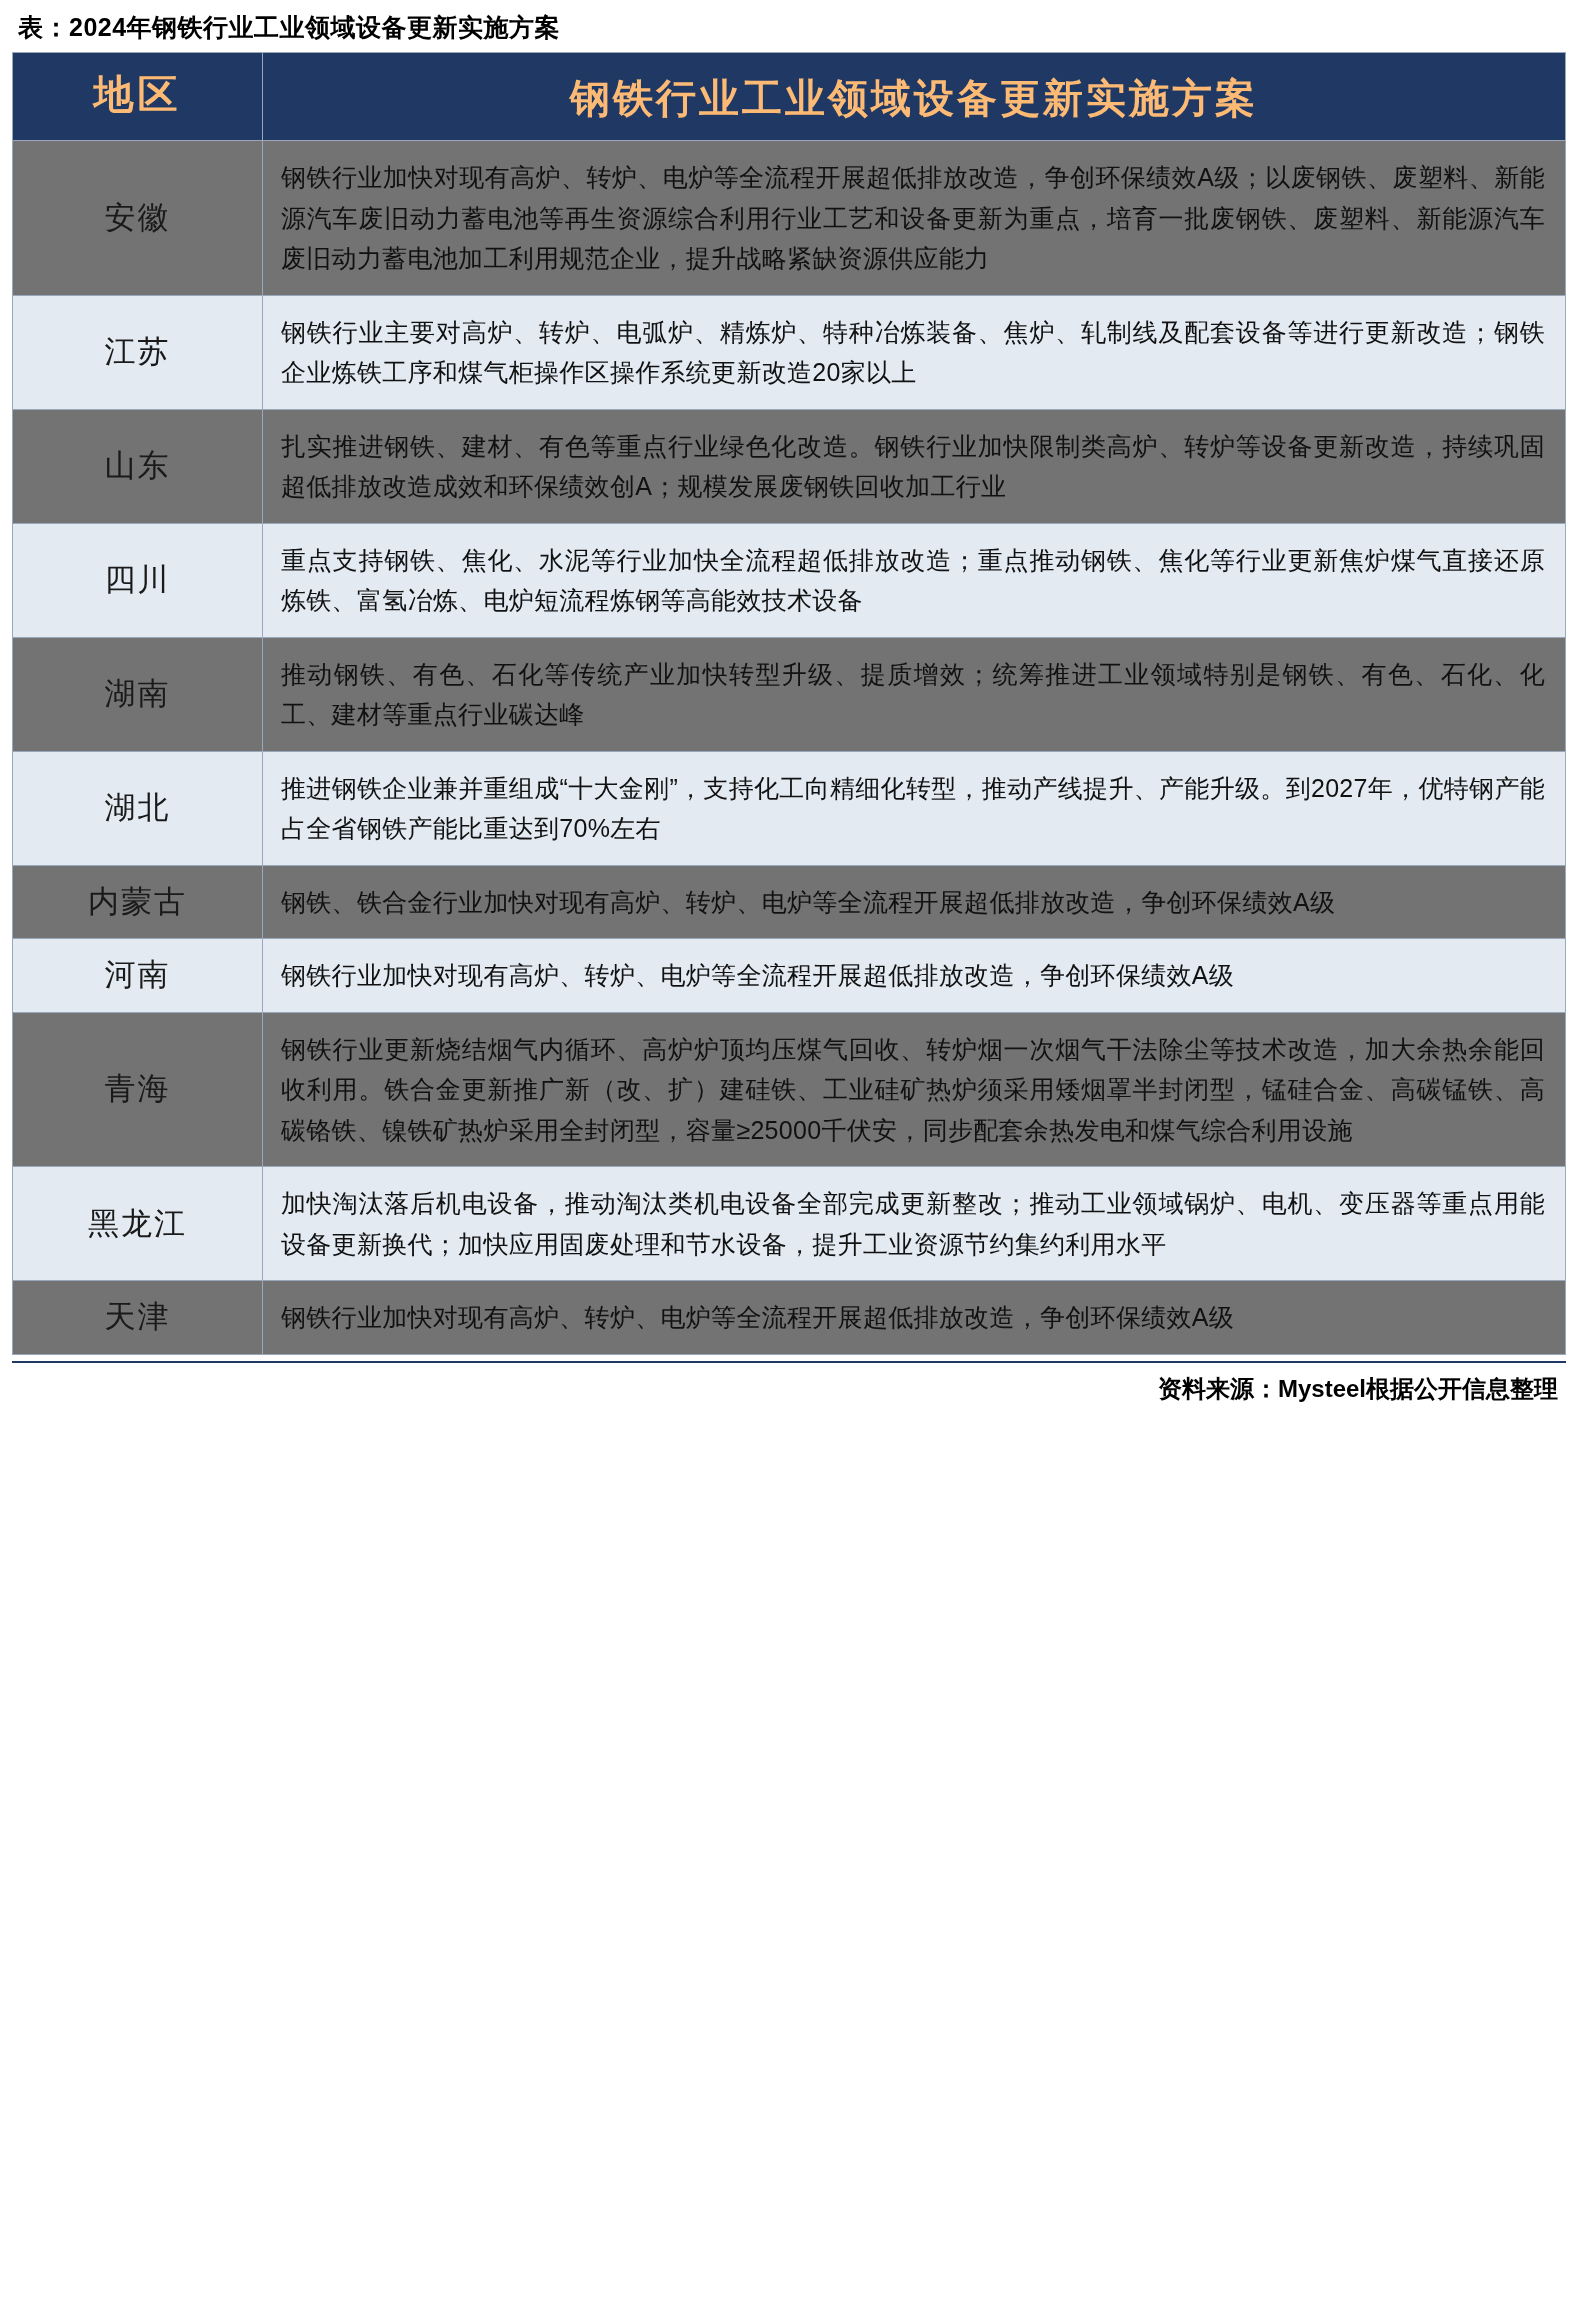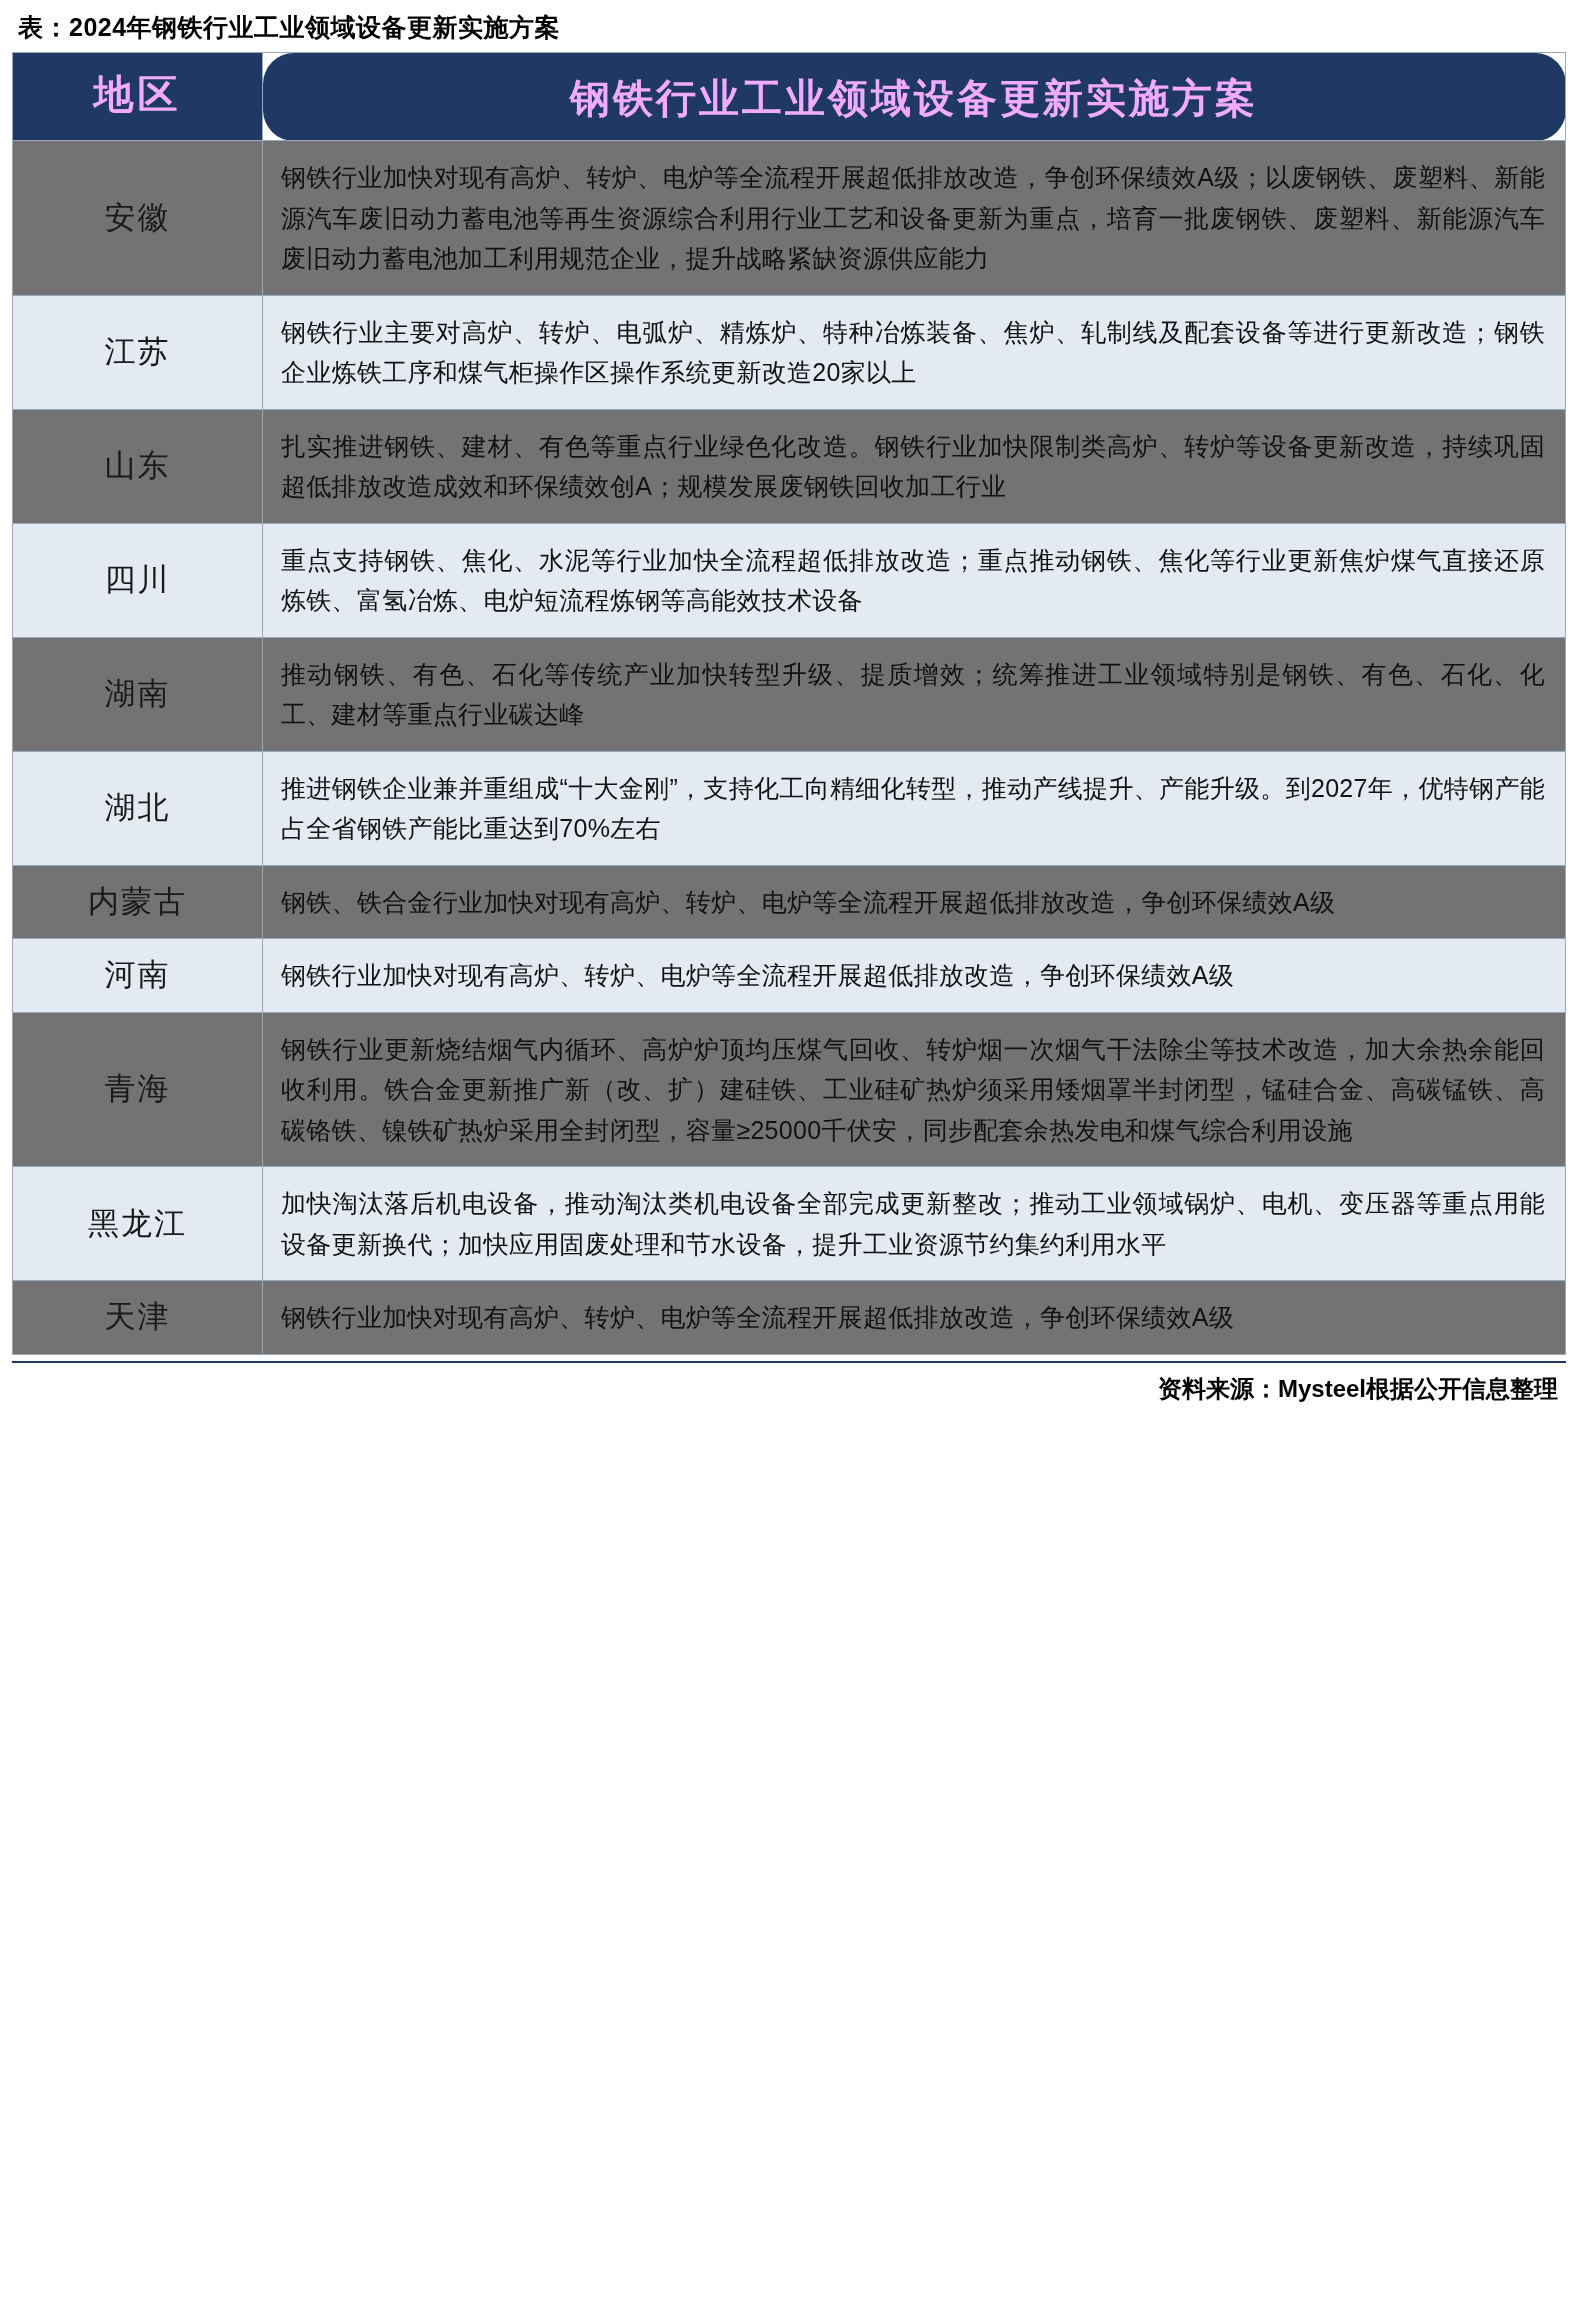--- a/index.html
+++ b/index.html
@@ -32,37 +32,36 @@
     width: 1554px;
     border-collapse: collapse;
     table-layout: fixed;
   }
   table.main th, table.main td {
     border: 1px solid #9aa8bb;
     vertical-align: middle;
   }
   thead th {
     background: #1f3864;
-    color: #f0abfc;
+    color: #fdba74;
     font-weight: bold;
     border: 1px solid #1f3864;
   }
   th.head-region {
     width: 249px;
     font-size: 40px;
     padding: 14px 0 18px 0;
     text-align: center;
     letter-spacing: 4px;
   }
   th.head-plan {
     font-size: 40px;
     padding: 14px 0 10px 0;
     text-align: center;
     letter-spacing: 3px;
-    border-radius: 31px;
   }
   td.region {
     width: 249px;
     text-align: center;
     font-size: 31px;
     letter-spacing: 2px;
     color: #1a1a1a;
     border-left: 1px solid #ffffff;
     border-right: 1px dashed #9aa8bb;
   }

